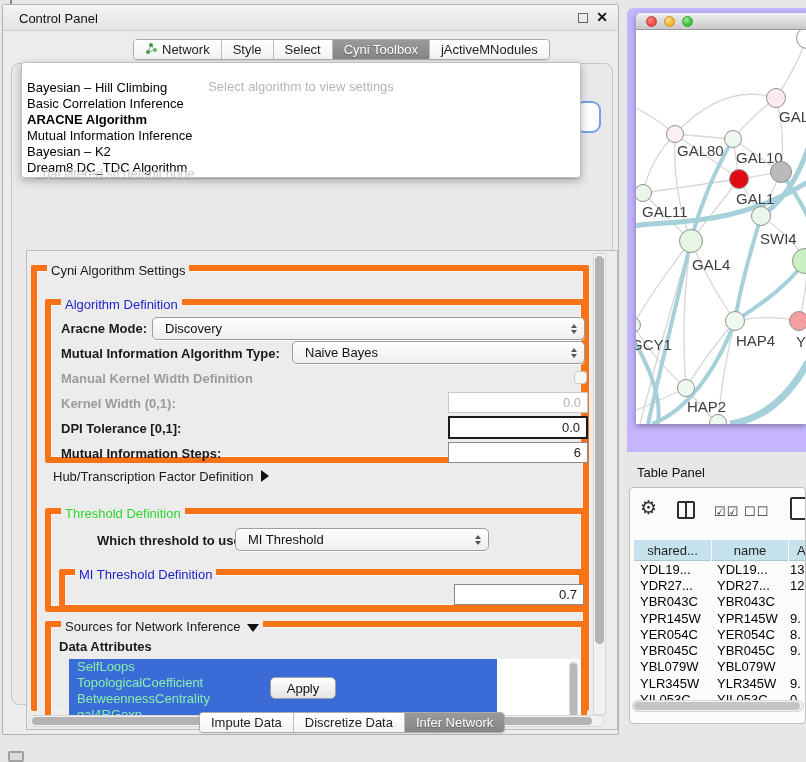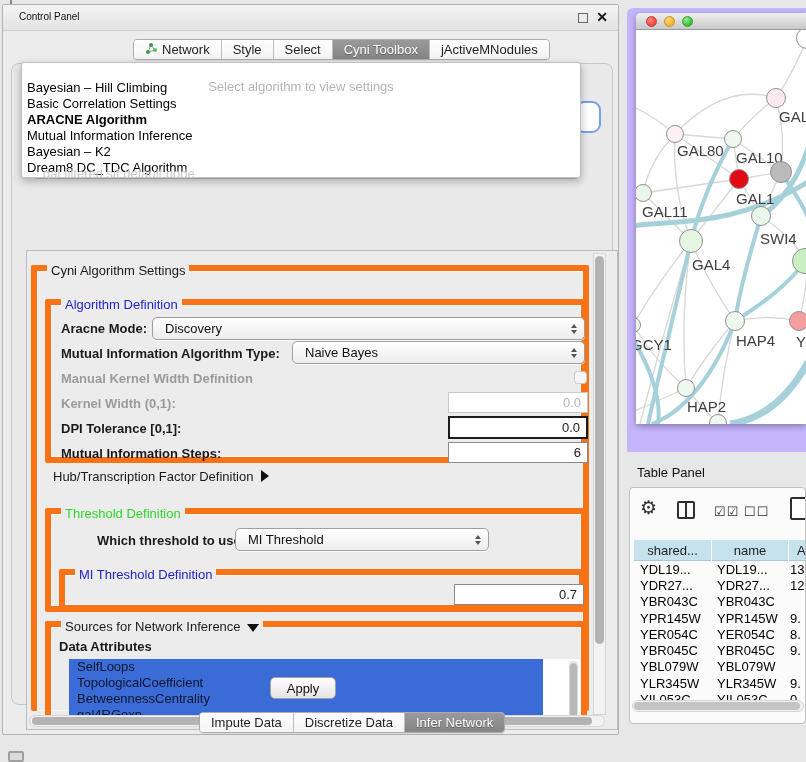--- a/index.html
+++ b/index.html
@@ -4,21 +4,21 @@
 <style>
   * { margin:0; padding:0; box-sizing:border-box; }
   html,body { width:806px; height:762px; overflow:hidden; }
   body { background:#e8e7e7; font-family:"Liberation Sans", sans-serif; font-size:13px; color:#1a1a1a; position:relative; }
 
   
   #control-panel { position:absolute; left:2px; top:4px; width:617px; height:731px;
     background:#ececec; border:1px solid #b3b3b3; border-radius:2px; }
   #cp-titlebar { position:absolute; left:0; top:0; width:100%; height:26px;
     background:linear-gradient(#f4f4f4,#e3e3e3); border-bottom:1px solid #cfcfcf; }
-  #cp-title { position:absolute; left:16px; top:6px; font-size:10px; color:#111; }
+  #cp-title { position:absolute; left:16px; top:6px; font-size:13px; color:#111; }
   #float-btn { position:absolute; right:30px; top:8px; width:10px; height:10px; border:1.5px solid #666; background:transparent; }
   #close-btn { position:absolute; right:10px; top:4px; font-size:14px; font-weight:bold; color:#111; cursor:default; }
 
   
   .segbar { position:absolute; display:flex; height:21px; border:1px solid #adadad; border-radius:4px;
     overflow:hidden; background:#fdfdfd; box-shadow:0 1px 1px rgba(0,0,0,.08);margin-left:48px; }
   .segbar .seg { display:flex; align-items:center; gap:4px; padding:0 11px; font-size:13px; color:#222;
     border-right:1px solid #bdbdbd; background:linear-gradient(#ffffff,#f3f3f3); white-space:nowrap; }
   .segbar .seg:last-child { border-right:none; }
   .segbar .seg.selected { background:linear-gradient(#9a9a9a,#858585); color:#fff; text-shadow:0 1px 1px rgba(0,0,0,.35); }
@@ -77,21 +77,21 @@
   .field.strong { border:2px solid #1c1c1c; height:23px; }
 
   .checkbox { position:absolute; width:13px; height:13px; border:1.5px solid #c9c9c9; border-radius:3.5px; background:#f8f8f8; }
 
   .tri-right { display:inline-block; width:0; height:0; border-top:6px solid transparent; border-bottom:6px solid transparent;
     border-left:8px solid #111; margin-left:8px; vertical-align:-1px; }
   .tri-down { display:inline-block; width:0; height:0; border-left:6px solid transparent; border-right:6px solid transparent;
     border-top:8px solid #111; margin-left:6px; vertical-align:-1px; }
 
   #attr-list { position:absolute; left:18px; top:32px; width:512px; height:66px; background:#fff; overflow:hidden; }
-  #attr-list .li { height:16px; line-height:16px; padding-left:8px; background:#3a6bd7; color:#0f172a; font-size:13px; width:474px; }
+  #attr-list .li { height:16px; line-height:16px; padding-left:8px; background:#3a6bd7; color:#86efac; font-size:13px; width:428px; }
   #attr-scroll { position:absolute; right:3px; top:2px; width:9px; height:62px; background:#f0f0f0; border:1px solid #d8d8d8; border-radius:5px; }
   #attr-scroll .thumb { position:absolute; left:0px; top:1px; width:7px; height:54px; background:#b8b8b8; border-radius:4px; }
 
   .vscroll { position:absolute; right:11px; top:2px; width:13px; height:462px; background:#f2f2f2; border:1px solid #d6d6d6; }
   .vscroll .thumb { position:absolute; left:1px; top:2px; width:9px; height:388px; background:#b3b3b3; border-radius:5px; }
   .hscroll { position:absolute; left:2px; bottom:2px; width:576px; height:12px; background:#f2f2f2; border:1px solid #d6d6d6; border-radius:6px; }
   .hscroll .thumb { position:absolute; left:2px; top:1px; width:560px; height:8px; background:#b3b3b3; border-radius:4px; }
 
   #apply-btn { position:absolute; left:258px; top:613px; width:66px; height:22px;
     background:linear-gradient(#ffffff,#e4e4e4); border:1px solid #a0a0a0; border-radius:5px;
@@ -261,21 +261,21 @@
     </div>
 
     <div id="apply-btn">
       <span>Apply</span>
     </div>
   </div>
 
   <div id="algo-popup">
     <div class="ph">Select algorithm to view settings</div>
   <div class="item">Bayesian – Hill Climbing</div>
-      <div class="item">Basic Correlation Settings</div>
+      <div class="item">Basic Correlation Inference</div>
       <div class="item hl">ARACNE Algorithm</div>
       <div class="item">Mutual Information Inference</div>
       <div class="item">Bayesian – K2</div>
       <div class="item">Dream8 DC_TDC Algorithm</div>
     </div>
   <span id="ghost-combo-text">gal filtered sif default node</span>
   <div id="focus-fragment"></div>
 
   <div id="bottom-tabs" class="segbar">
       <div class="seg">

